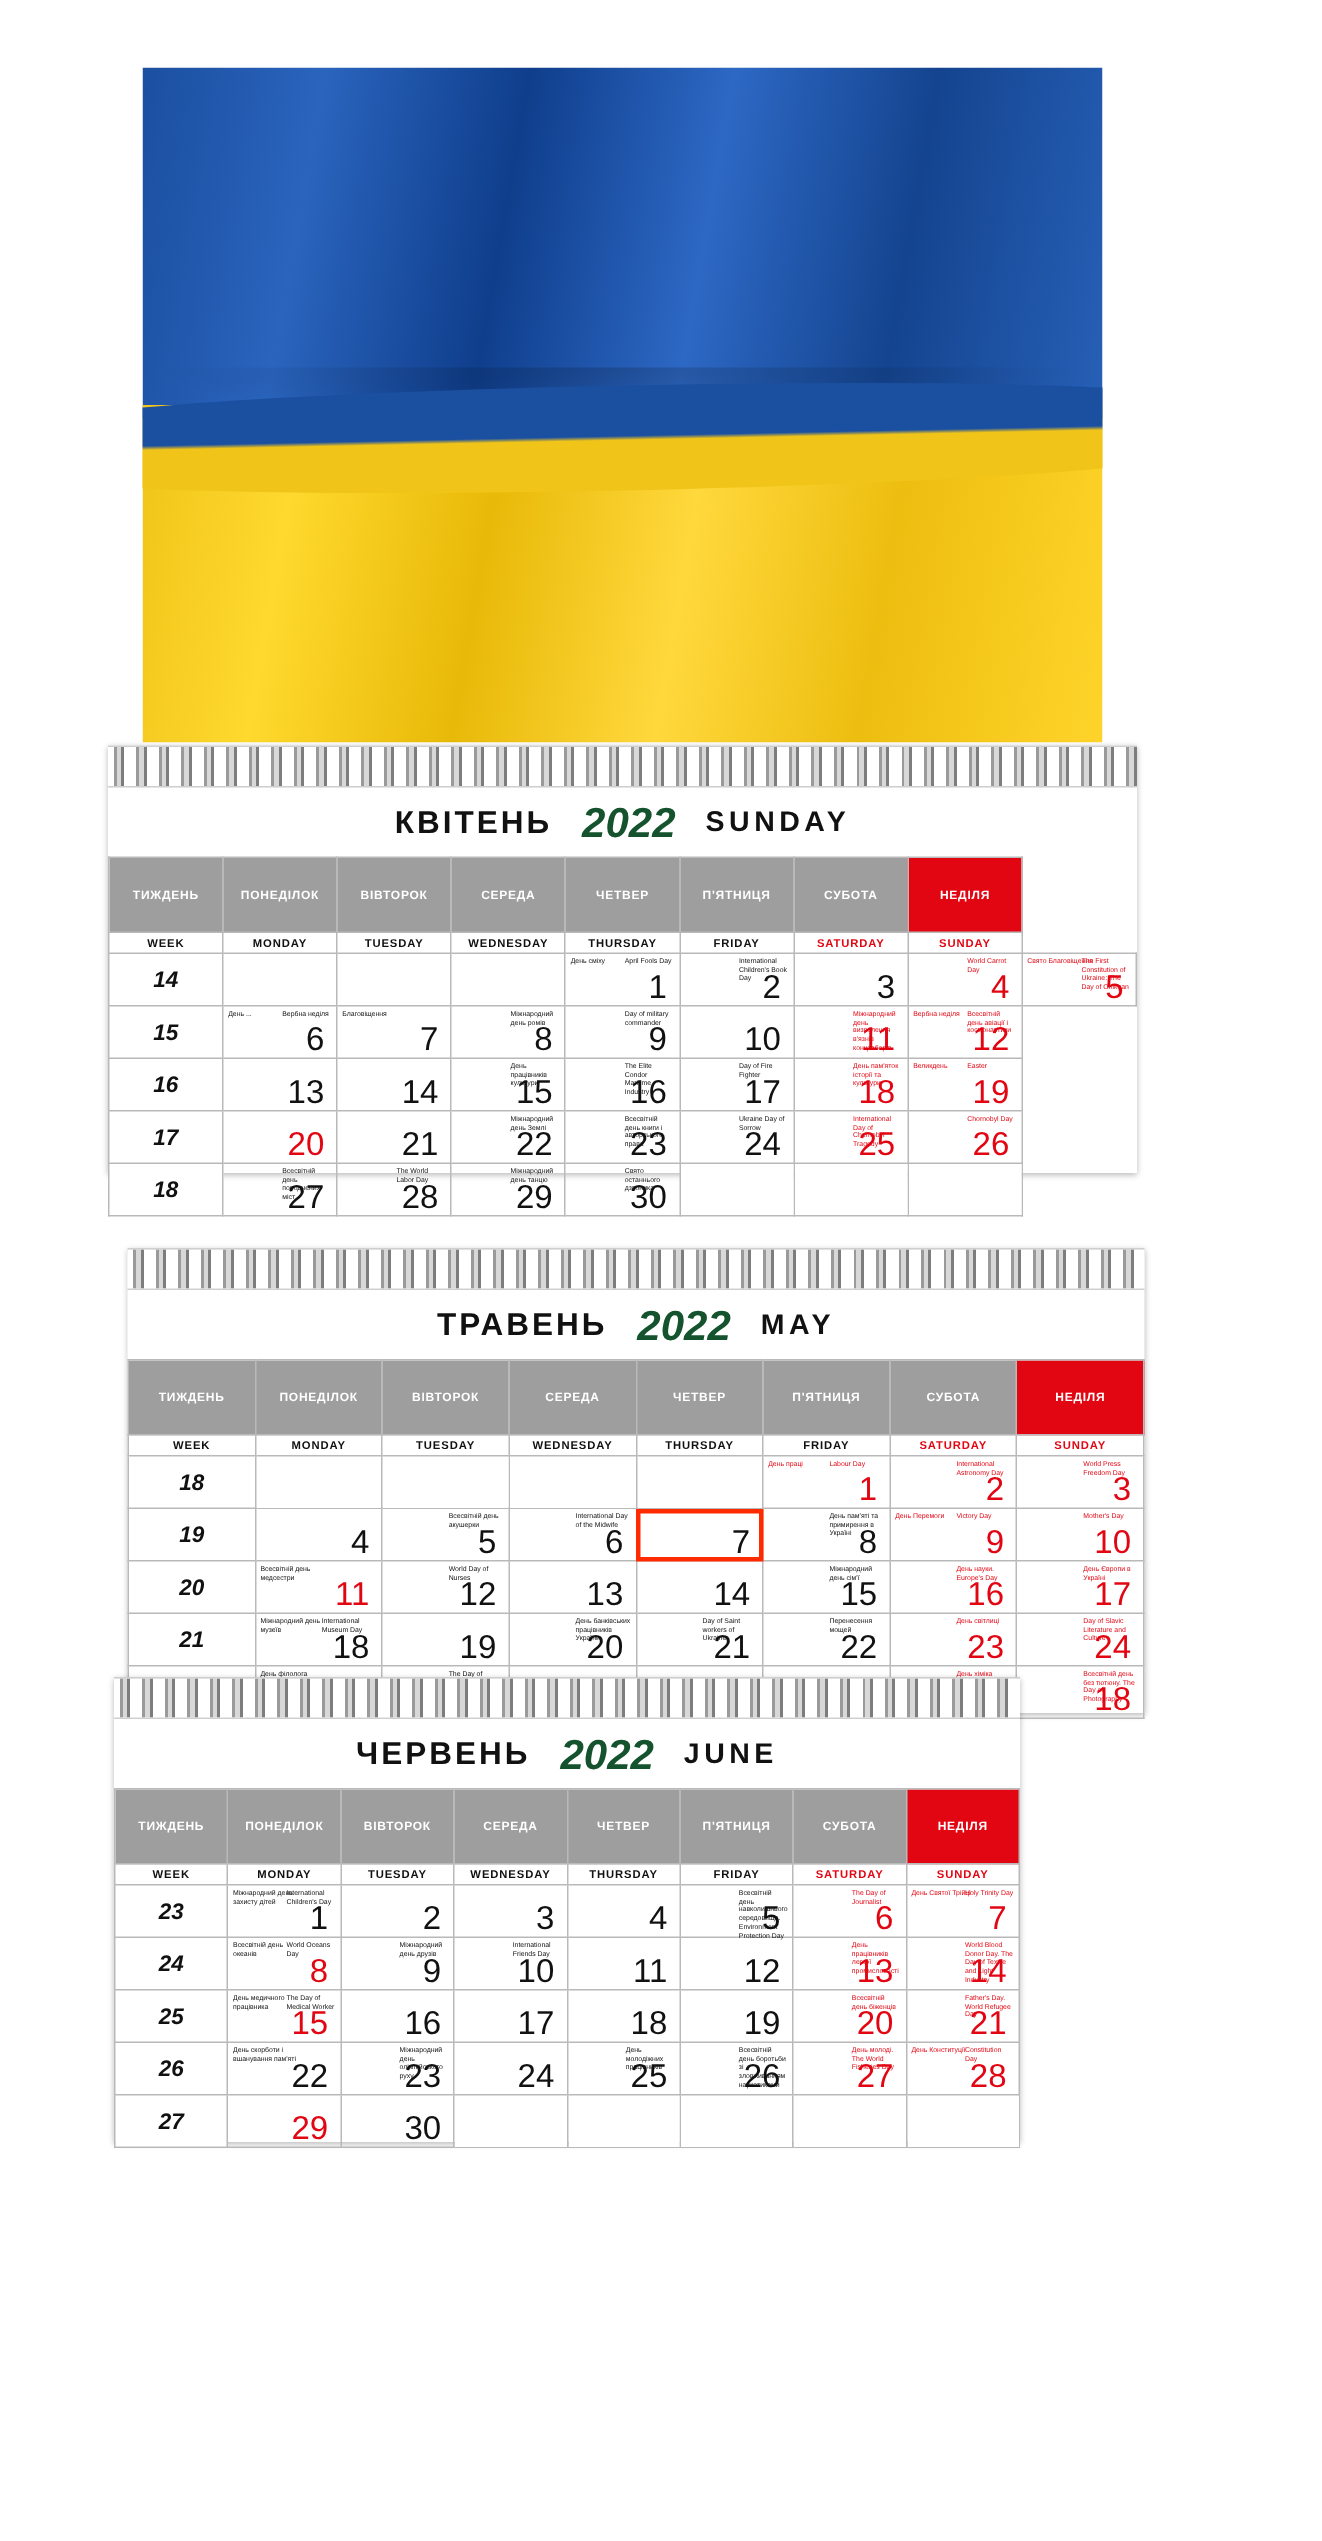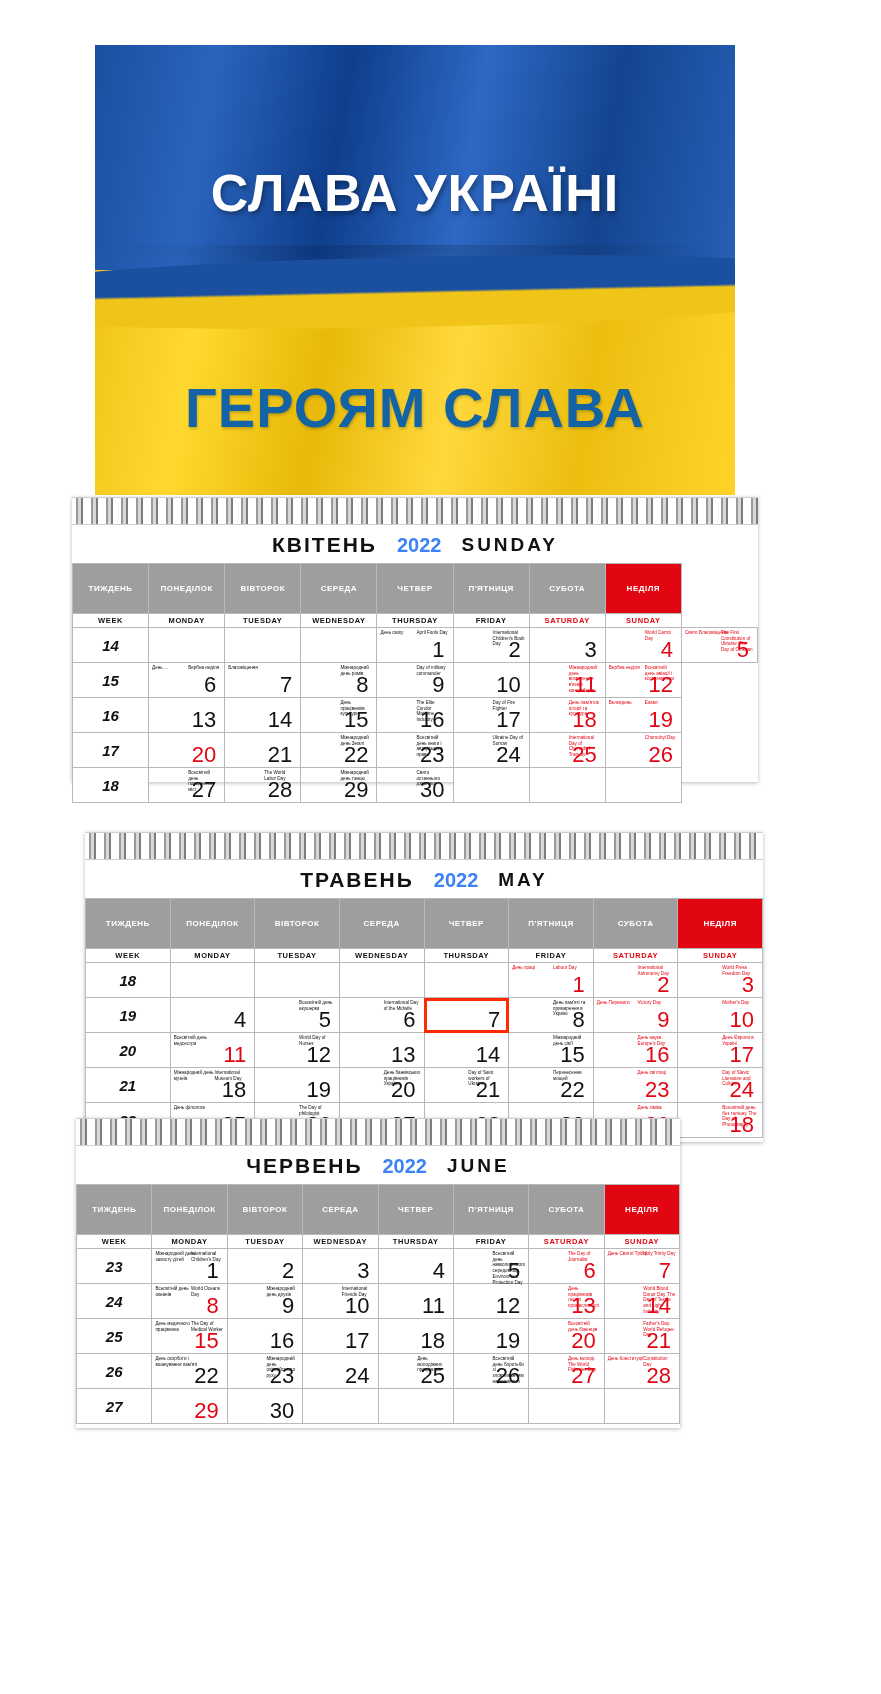--- a/index.html
+++ b/index.html
@@ -34,21 +34,21 @@
   .spiral:before{content:"";position:absolute;left:0;top:0;width:100%;height:6px;background:linear-gradient(180deg,rgba(0,0,0,.18),rgba(0,0,0,0));}
 
   
   .block{position:absolute;background:#fff;box-shadow:0 1px 4px rgba(0,0,0,.28);}
   .b1{left:72px;top:497px;width:686px;height:285px;}
   .b2{left:85px;top:832px;width:678px;height:310px;}
   .b3{left:76px;top:1118px;width:604px;height:310px;}
 
   .month-head{display:flex;align-items:center;justify-content:center;gap:20px;padding:8px 0 6px;}
   .m-ua{font-size:21px;font-weight:bold;letter-spacing:2px;color:#111;}
-  .m-year{font-size:20px;font-weight:bold;color:#3b82f6;}
+  .m-year{font-size:28px;font-weight:bold;color:#14532d;font-style:italic;}
   .m-en{font-size:19px;font-weight:bold;letter-spacing:3px;color:#111;}
 
   table.cal{width:100%;border-collapse:collapse;table-layout:fixed;}
   table.cal th, table.cal td{border:1px solid #b9b9b9;}
   .hdr-row th{background:#9e9e9e;color:#fff;font-size:8px;font-weight:bold;letter-spacing:.5px;padding:20px 0;text-align:center;}
   .hdr-row th.sun{background:#e20613;color:#fff;}
   .hdr-row th.wk{background:#9e9e9e;}
   .hdr2-row th{background:#fff;color:#111;font-size:7.5px;font-weight:bold;letter-spacing:.6px;padding:2px 0;text-align:center;border-top:none;}
   .hdr2-row th.red{color:#e20613;margin-top:46px;}
   td.wk{width:58px;text-align:center;font-size:15px;font-style:italic;font-weight:bold;color:#111;background:#fff;}
@@ -63,22 +63,20 @@
 </style>
 </head>
 <body>
 
 <div class="page">
 
   <div class="poster">
     <div class="flag-blue"></div>
     <div class="flag-yellow"></div>
     <div class="wave"></div>
-    <div class="txt1">СЛАВА УКРАЇНІ</div>
-    <div class="txt2">ГЕРОЯМ СЛАВА</div>
   </div>
 
   <div class="block b1">
     <div class="spiral">
         <div class="rings"></div>
       </div>
     <div class="month-head">
       <span class="m-ua">КВІТЕНЬ</span>
       <span class="m-year">2022</span>
       <span class="m-en">SUNDAY</span>

